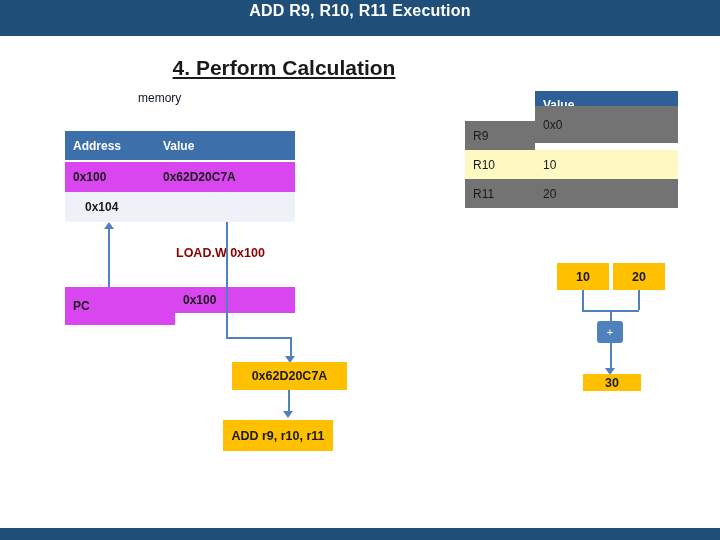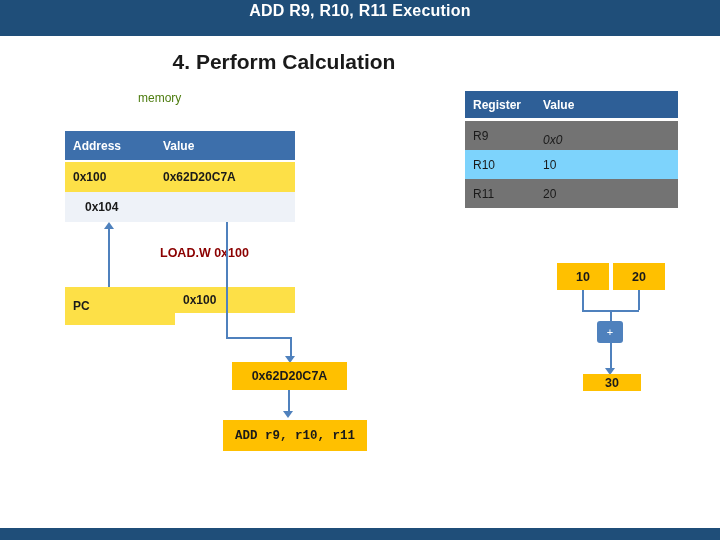--- a/index.html
+++ b/index.html
@@ -36,33 +36,34 @@
     width: 720px;
     text-align: center;
     color: #ffffff;
     font-size: 16px;
     font-weight: bold;
     letter-spacing: 0.2px;
   }
   .subtitle-text {
     position: absolute;
     left: 0;
-    top: 50px;
+    top: 56px;
     width: 568px;
     text-align: center;
     color: #1a1a1a;
     font-size: 21px;
     font-weight: bold;
+    text-decoration: underline;
   }
   .memory-label {
     position: absolute;
     left: 138px;
     top: 91px;
     font-size: 12px;
-    color: #4d7c0f;
+    color: #0f172a;
     font-weight: normal;
   }
   
   .cell {
     position: absolute;
     box-sizing: border-box;
     font-size: 12px;
     display: flex;
     align-items: center;
     padding-left: 8px;
@@ -73,32 +74,32 @@
     color: #ffffff;
     font-weight: bold;
     border-bottom: 2px solid #ffffff;
   }
   .hdr-dark {
     background: #2e5f97;
     color: #ffffff;
     font-weight: bold;
   }
   .row-a {
-    background: #fde047;
+    background: #d946ef;
     font-weight: bold;
   }
   .row-b {
     background: #eef2f8;
     font-weight: bold;
   }
   .row-light {
     background: #737373;
   }
   .row-lighter {
-    background: #7dd3fc;
+    background: #fef9c3;
   }
   
   .vline {
     position: absolute;
     background: #4f81bd;
     width: 2px;
   }
   .hline {
     position: absolute;
     background: #4f81bd;
@@ -170,51 +171,50 @@
 
   <div class="cell hdr" style="left:65px; top:131px; width:90px; height:31px;">Address</div>
   <div class="cell hdr" style="left:155px; top:131px; width:140px; height:31px;">Value</div>
 
   <div class="cell row-a" style="left:65px; top:162px; width:90px; height:30px;">0x100</div>
   <div class="cell row-a" style="left:155px; top:162px; width:140px; height:30px;">0x62D20C7A</div>
 
   <div class="cell row-b" style="left:65px; top:192px; width:90px; height:30px;padding-left:20px;">0x104</div>
   <div class="cell row-b" style="left:155px; top:192px; width:140px; height:30px;"></div>
 
-  <div class="cell hdr-dark" style="left:465px; top:91px; width:70px; height:27px;">Register</div>
   <div class="cell hdr-dark" style="left:535px; top:91px; width:143px; height:27px;">Value</div>
 
   <div class="cell row-light" style="left:465px; top:121px; width:70px; height:29px;">R9</div>
-  <div class="cell row-light" style="left:535px; top:121px; width:143px; height:37px;font-style:italic;">0x0</div>
+  <div class="cell row-light" style="left:535px; top:106px; width:143px; height:37px;">0x0</div>
 
   <div class="cell row-lighter" style="left:465px; top:150px; width:70px; height:29px;">R10</div>
   <div class="cell row-lighter" style="left:535px; top:150px; width:143px; height:29px;">10</div>
 
   <div class="cell row-light" style="left:465px; top:179px; width:70px; height:29px;">R11</div>
   <div class="cell row-light" style="left:535px; top:179px; width:143px; height:29px;">20</div>
 
   <div class="arrow-up" style="left:104px; top:222px;"></div>
   <div class="vline" style="left:108px; top:229px; height:58px;"></div>
 
-  <div class="load-label" style="left:160px; top:246px;">LOAD.W 0x100</div>
+  <div class="load-label" style="left:176px; top:246px;">LOAD.W 0x100</div>
 
   <div class="cell row-a" style="left:65px; top:287px; width:110px; height:38px;">PC</div>
   <div class="cell row-a" style="left:175px; top:287px; width:120px; height:26px;">0x100</div>
 
   <div class="vline" style="left:226px; top:222px; height:115px;"></div>
   <div class="hline" style="left:226px; top:337px; width:65px;"></div>
   <div class="vline" style="left:290px; top:337px; height:20px;"></div>
   <div class="arrow-down" style="left:285px; top:356px;"></div>
 
   <div class="gold-box" style="left:232px; top:362px; width:115px; height:28px;">0x62D20C7A</div>
 
   <div class="vline" style="left:288px; top:390px; height:22px;"></div>
   <div class="arrow-down" style="left:283px; top:411px;"></div>
 
-  <div class="gold-box" style="left:223px; top:420px; width:144px; height:31px;font-family:Liberation Mono, monospace;">ADD r9, r10, r11</div>
+  <div class="gold-box" style="left:223px; top:420px; width:110px; height:31px;">ADD r9, r10, r11</div>
 
   <div class="gold-box" style="left:557px; top:263px; width:52px; height:27px;">10</div>
   <div class="gold-box" style="left:613px; top:263px; width:52px; height:27px;">20</div>
 
   <div class="vline" style="left:582px; top:290px; height:20px;"></div>
   <div class="hline" style="left:582px; top:310px; width:57px;"></div>
   <div class="vline" style="left:638px; top:290px; height:20px;"></div>
   <div class="vline" style="left:610px; top:310px; height:12px;"></div>
 
   <div class="plus-circle" style="left:597px; top:321px;">+</div>

